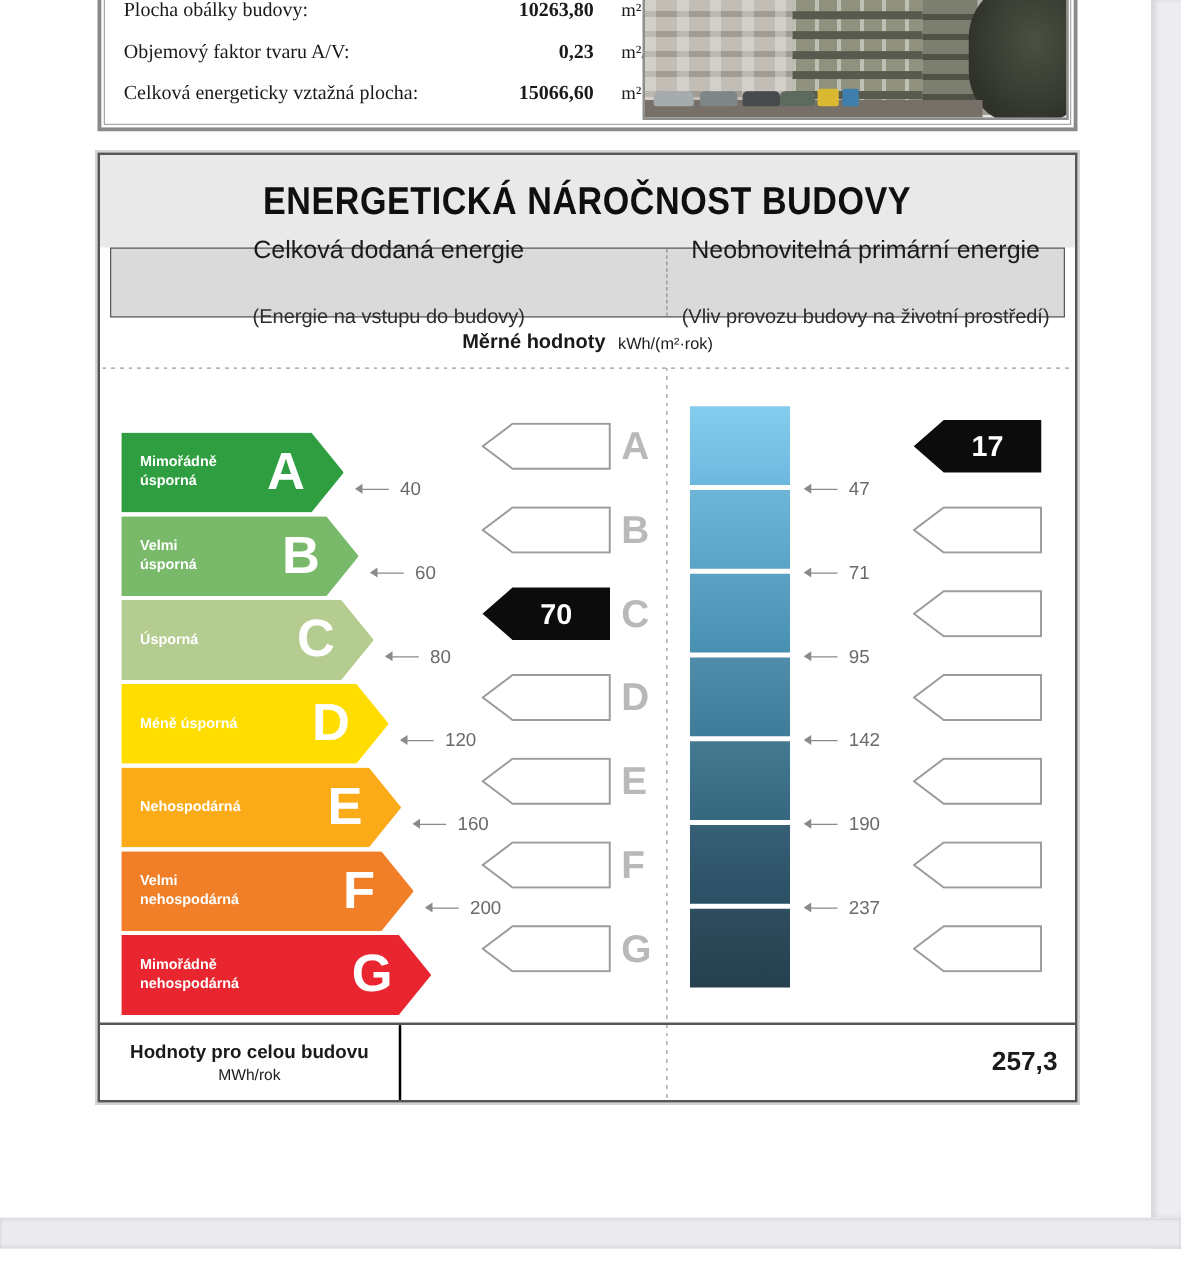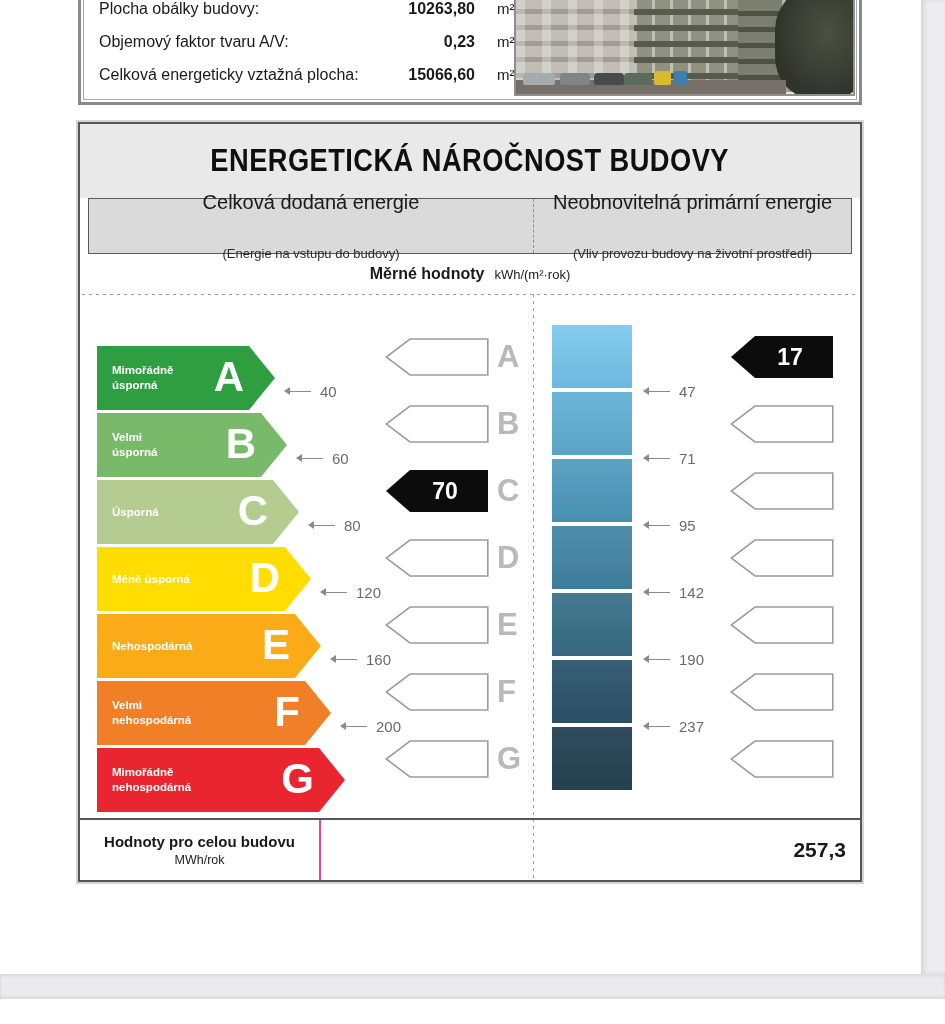--- a/index.html
+++ b/index.html
@@ -9,21 +9,21 @@
   }
   
   .gutter-right{position:absolute;left:921px;top:0;width:24px;height:974px;background:#edecf0;box-shadow:inset 3px 0 4px rgba(0,0,0,.10);}
   .page-break{position:absolute;left:0;top:974px;width:945px;height:25px;background:#ebeaee;box-shadow:inset 0 2px 3px rgba(0,0,0,.07), inset 0 -2px 3px rgba(0,0,0,.07);}
   .next-page{position:absolute;left:0;top:999px;width:921px;height:25px;background:#fff;}
 
   
   .summary-box{position:absolute;left:78px;top:-16px;width:784px;height:121px;box-sizing:border-box;
     border:3px solid #8a8a8a;box-shadow:inset 0 0 0 2px #fff, inset 0 0 0 3px #a8a8a8;background:#fff;}
   .summary-rows{position:absolute;left:18px;top:13px;width:432px;}
-  .summary-row{display:grid;grid-template-columns:1fr 92px 56px;align-items:baseline;height:33px;font-size:16px;}
+  .summary-row{display:grid;grid-template-columns:1fr 92px 56px;align-items:baseline;height:33px;font-size:16px;font-family:Liberation Serif, serif;}
   .summary-label{white-space:nowrap;}
   .summary-value{font-weight:bold;text-align:right;}
   .summary-unit{padding-left:22px;font-size:15px;}
 
   
   .photo{position:absolute;top:4px;right:4px;bottom:6px;width:337px;border:2px solid #8f8f8f;
     box-shadow:inset 0 0 0 2px #e6e6e6;overflow:hidden;background:linear-gradient(180deg,#b3aea6,#c7c2b9 60%,#9b968e);}
   .photo div{position:absolute;}
   .ph-bldg-left{left:0;top:0;width:37%;height:87%;
     background:repeating-linear-gradient(180deg,#a09c94 0 5px,#c2beb6 5px 16px);}
@@ -46,21 +46,21 @@
   .main-box{position:absolute;left:78px;top:122px;width:784px;height:760px;box-sizing:border-box;
     border:2px solid #565656;box-shadow:0 0 0 2px #d4d4d4;background:#fff;}
   .title-zone{position:absolute;left:0;right:0;top:0;height:74px;background:#e9e9e9;display:flex;align-items:center;justify-content:center;}
   .main-title{font-size:31px;font-weight:bold;color:#0f0f0f;transform:scaleX(.88);letter-spacing:.5px;white-space:nowrap;}
 
   .header-band{position:absolute;left:8px;right:8px;top:74px;height:56px;background:#dadada;border:1px solid #5a5a5a;box-sizing:border-box;display:flex;}
   .hb-cell{display:flex;flex-direction:column;align-items:center;justify-content:center;line-height:1.25;}
   .hb-left{width:444px;}
   .hb-right{flex:1;border-left:1px dashed #8f8f8f;}
   .hb-title{font-size:20px;font-weight:normal;}
-  .hb-sub{font-size:13px;color:#2c2c2c;margin-top:31px;}
+  .hb-sub{font-size:16px;color:#2c2c2c;margin-top:31px;}
 
   .units-row{position:absolute;left:0;right:0;top:130px;height:40px;display:flex;align-items:center;justify-content:center;gap:10px;}
   .units-label{font-size:16px;font-weight:bold;}
   .units-unit{font-size:13px;}
 
   .h-dash{position:absolute;left:2px;right:2px;top:170px;height:1px;background:repeating-linear-gradient(90deg,#9a9a9a 0 3px,transparent 3px 7px);}
   .v-dash{position:absolute;left:453px;top:170px;bottom:0;width:1px;background:repeating-linear-gradient(180deg,#9a9a9a 0 3px,transparent 3px 7px);}
 
   
   .chart{position:absolute;left:0;right:0;top:170px;height:526px;}
@@ -90,21 +90,21 @@
   .arr{display:inline-block;width:26px;height:1px;background:#8a8a8a;position:relative;}
   .arr:before{content:"";position:absolute;left:-1px;top:-3.5px;border-right:6px solid #8a8a8a;border-top:4px solid transparent;border-bottom:4px solid transparent;}
   .thr .num{margin-left:9px;}
   .tl0{left:205px;top:89px}.tl1{left:217px;top:156px}.tl2{left:229px;top:223px}
   .tl3{left:241px;top:290px}.tl4{left:251px;top:357px}.tl5{left:261px;top:424px}
   .tr0{left:564px;top:89px}.tr1{left:564px;top:156px}.tr2{left:564px;top:223px}
   .tr3{left:564px;top:290px}.tr4{left:564px;top:357px}.tr5{left:564px;top:424px}
 
   
   .values-row{position:absolute;left:0;right:0;bottom:0;height:60px;border-top:2px solid #565656;display:flex;box-sizing:content-box;}
-  .vr-label{width:239px;border-right:2px solid #ec4899;display:flex;flex-direction:column;align-items:center;justify-content:center;line-height:1.3;}
+  .vr-label{width:239px;border-right:2px solid #000000;display:flex;flex-direction:column;align-items:center;justify-content:center;line-height:1.3;}
   .vr-title{font-size:15px;font-weight:bold;}
   .vr-unit{font-size:12.5px;}
   .vr-v1{width:212px;display:flex;align-items:center;justify-content:center;font-size:21px;font-weight:bold;}
   .vr-v2{flex:1;display:flex;align-items:center;justify-content:flex-end;padding-right:14px;font-size:21px;font-weight:bold;}
 </style>
 </head>
 <body>
 
 <svg width="0" height="0" style="position:absolute" aria-hidden="true">
   <defs>

